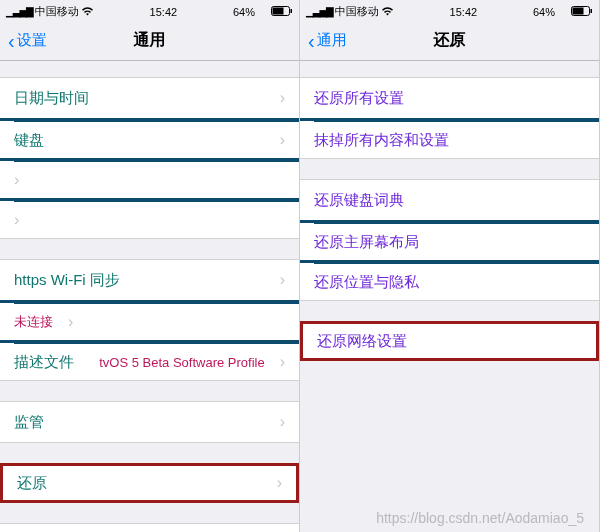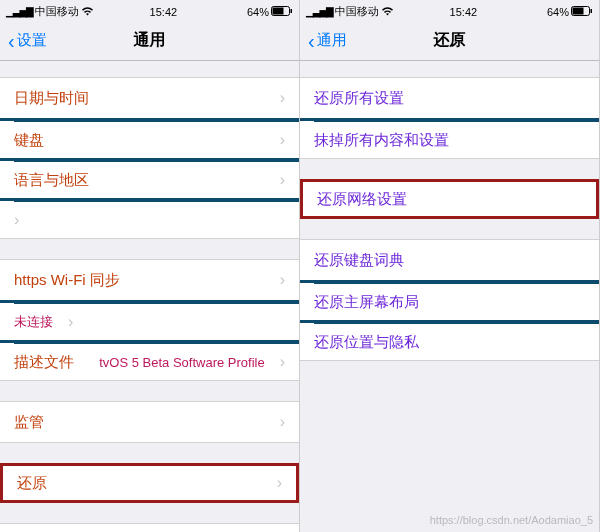--- a/index.html
+++ b/index.html
@@ -2,39 +2,39 @@
 <html><head>
 <meta charset="utf-8">
 <style>
 *{box-sizing:border-box;margin:0;padding:0;font-family:-apple-system,"Helvetica Neue",Arial,"PingFang SC","Microsoft YaHei",sans-serif;-webkit-font-smoothing:antialiased}
 body{width:600px;height:532px;background:#fff;display:flex;position:relative;overflow:hidden}
 .panel{flex:1;height:100%;background:#efeff4;display:flex;flex-direction:column;border-right:1px solid #ccc;overflow:hidden;position:relative}
 .panel:last-child{border-right:none}
 .status{display:flex;align-items:center;justify-content:space-between;font-size:11px;padding:4px 6px 2px;background:#efeff4;color:#000}
 .st-left,.st-right{display:flex;align-items:center;gap:2px}
 .st-left{min-width:80px}
-.st-right{min-width:60px;justify-content:flex-end}
+.st-right{min-width:60px;justify-content:space-between}
 .signal{font-size:10px;letter-spacing:-1px}
 .wifi,.batt{font-size:11px}
 .nav{background:#efeff4;border-bottom:1px solid #bcbcc0;display:flex;align-items:center;height:40px;position:relative;padding:0 8px}
 .back{display:flex;align-items:center;color:#007aff;font-size:15px;gap:2px;cursor:pointer}
 .back .chev{font-size:20px;line-height:1;font-weight:300}
 .title{position:absolute;left:0;right:0;text-align:center;font-size:16px;font-weight:600;color:#000;pointer-events:none}
 .scroll{flex:1;overflow:hidden}
 .group{background:#fff;border-top:1px solid #d1d1d4;border-bottom:1px solid #d1d1d4;margin-bottom:20px}
 .group:first-child{margin-top:16px}
 .row{display:flex;align-items:center;min-height:40px;padding:0 14px;position:relative;cursor:pointer}
 .row+.row{border-top:4px solid #0c4a6e}
 .row+.row::before{content:"";position:absolute;top:-1px;left:0;width:14px;height:1px;background:#fff}
-.row .lbl{flex:1;font-size:15px;color:#c2410c}
+.row .lbl{flex:1;font-size:15px;color:#0f766e}
 .row .lbl.link{color:#6d28d9}
 .row .val{font-size:13px;color:#be185d;margin-right:15px;max-width:170px;white-space:nowrap;overflow:hidden;text-overflow:ellipsis}
 .row .disc{color:#c7c7cc;font-size:16px;font-weight:300}
 .row.hl{border:3px solid #9a1a1a;margin:-1px 0}
-.watermark{position:absolute;right:7px;bottom:6px;font-size:11px;color:rgba(150,150,150,0.6);pointer-events:none}
+.watermark{position:absolute;right:16px;bottom:6px;font-size:14px;color:rgba(150,150,150,0.6);pointer-events:none}
 </style>
 </head>
 <body>
 
 <div class="panel">
   <div class="status">
     <div class="st-left">
       <span class="signal">▁▃▅▇</span>
       <span>中国移动</span>
       <span class="wifi">
@@ -66,21 +66,20 @@
     <div class="group">
       <div class="row">
           <span class="lbl">日期与时间</span>
           <span class="disc">›</span>
         </div>
       <div class="row">
           <span class="lbl">键盘</span>
           <span class="disc">›</span>
         </div>
       <div class="row">
-          <span class="lbl">语言与地区</span>
           <span class="disc">›</span>
         </div>
       <div class="row">
           <span class="disc">›</span>
         </div>
     </div>
     <div class="group">
       <div class="row">
           <span class="lbl">https Wi-Fi 同步</span>
           <span class="disc">›</span>
@@ -146,31 +145,31 @@
   <div class="scroll">
     <div class="group">
       <div class="row">
           <span class="lbl link">还原所有设置</span>
         </div>
       <div class="row">
           <span class="lbl link">抹掉所有内容和设置</span>
         </div>
     </div>
     <div class="group">
-      <div class="row hl">
-          <span class="lbl link">还原网络设置</span>
-        </div>
-    </div>
-    <div class="group">
       <div class="row">
           <span class="lbl link">还原键盘词典</span>
         </div>
       <div class="row">
           <span class="lbl link">还原主屏幕布局</span>
         </div>
       <div class="row">
           <span class="lbl link">还原位置与隐私</span>
         </div>
     </div>
+    <div class="group">
+      <div class="row hl">
+          <span class="lbl link">还原网络设置</span>
+        </div>
+    </div>
   </div>
 </div>
 
 <div class="watermark">https://blog.csdn.net/Aodamiao_5</div>
 
 </body></html>

